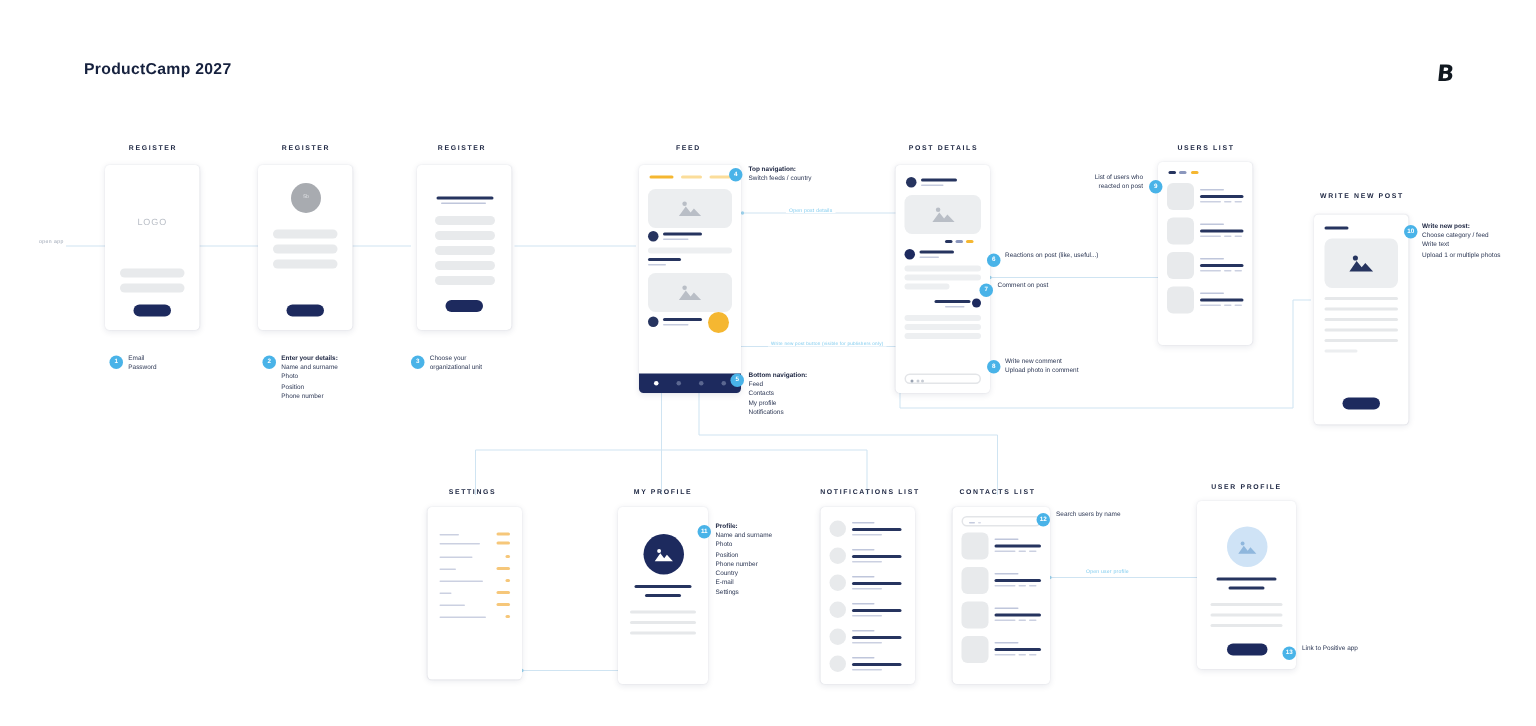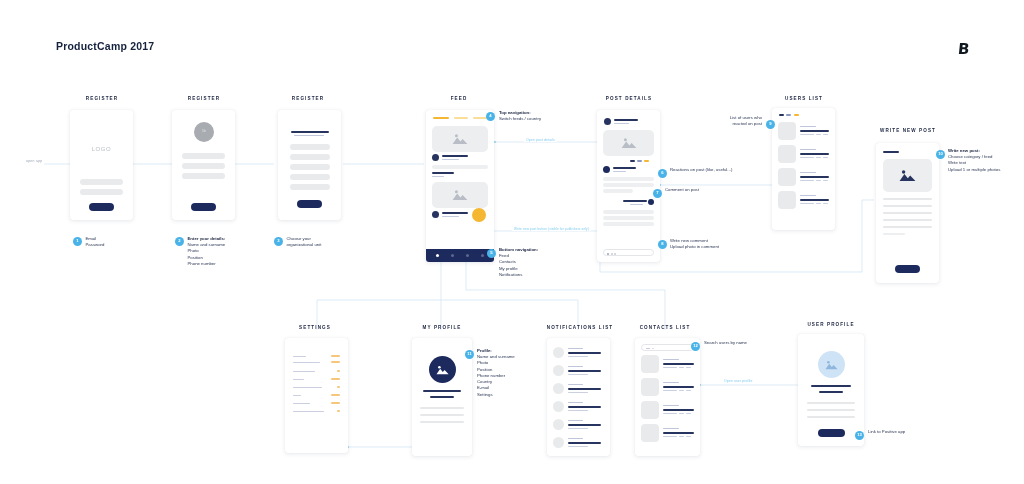--- a/index.html
+++ b/index.html
@@ -71,21 +71,21 @@
     position:absolute; font-size:3.4px; color:#9aa3b2; letter-spacing:.3px;
     white-space:nowrap;
   }
   .free-note { position:absolute; font-size:4.3px; line-height:1.45; color:#2b3653; white-space:pre-line; }
 </style>
 </head>
 <body>
 
 <div id="canvas">
 
-  <div class="doc-title">ProductCamp 2017</div>
+  <div class="doc-title">ProductCamp 2027</div>
   <div class="brand-logo">B</div>
   <div class="side-label" style="left:26px; top:159px;">open app</div>
 
   <svg class="links" viewBox="0 0 1024 484">
     <g stroke="#cfe4f2" stroke-width="0.7" fill="none">
 
       <line x1="44" y1="164" x2="70" y2="164"></line>
       <line x1="133" y1="164" x2="172" y2="164"></line>
       <line x1="235" y1="164" x2="274" y2="164"></line>
       <line x1="343" y1="164" x2="424" y2="164"></line>

